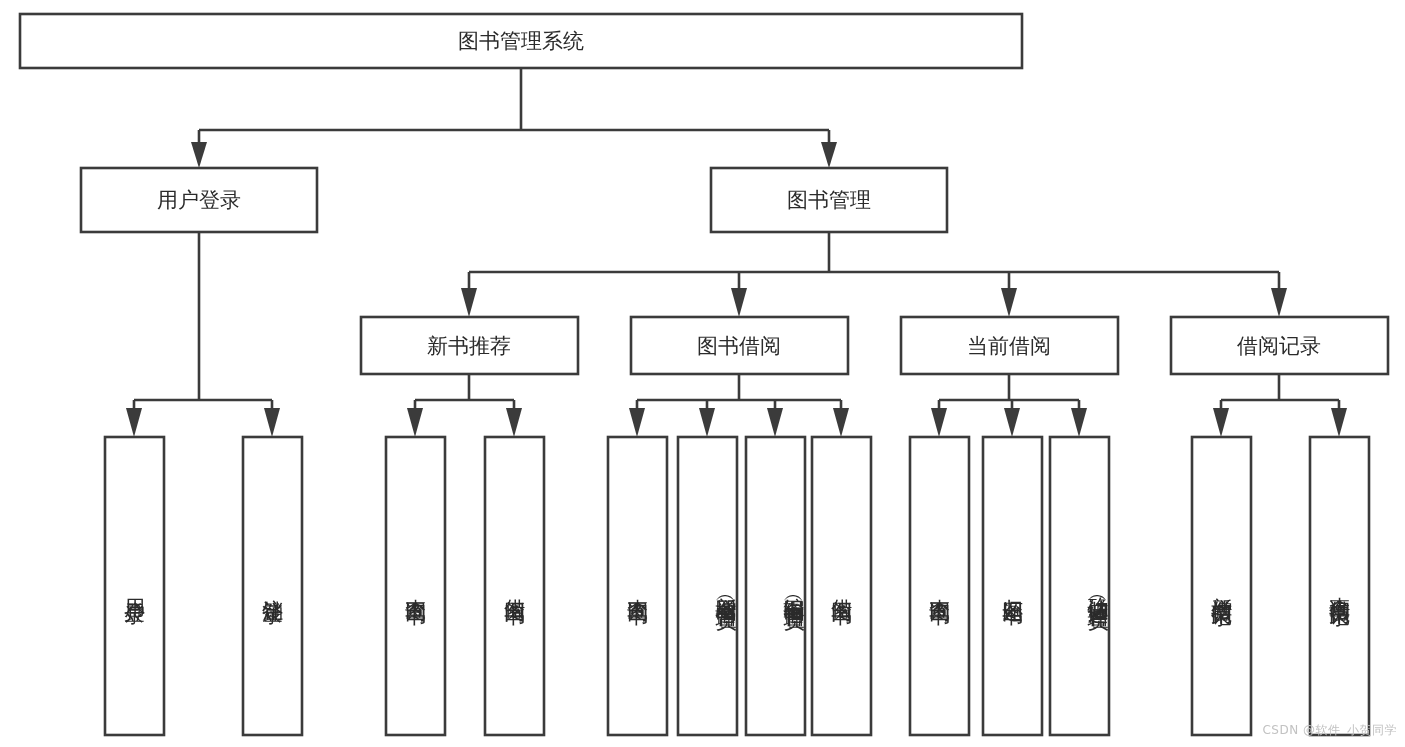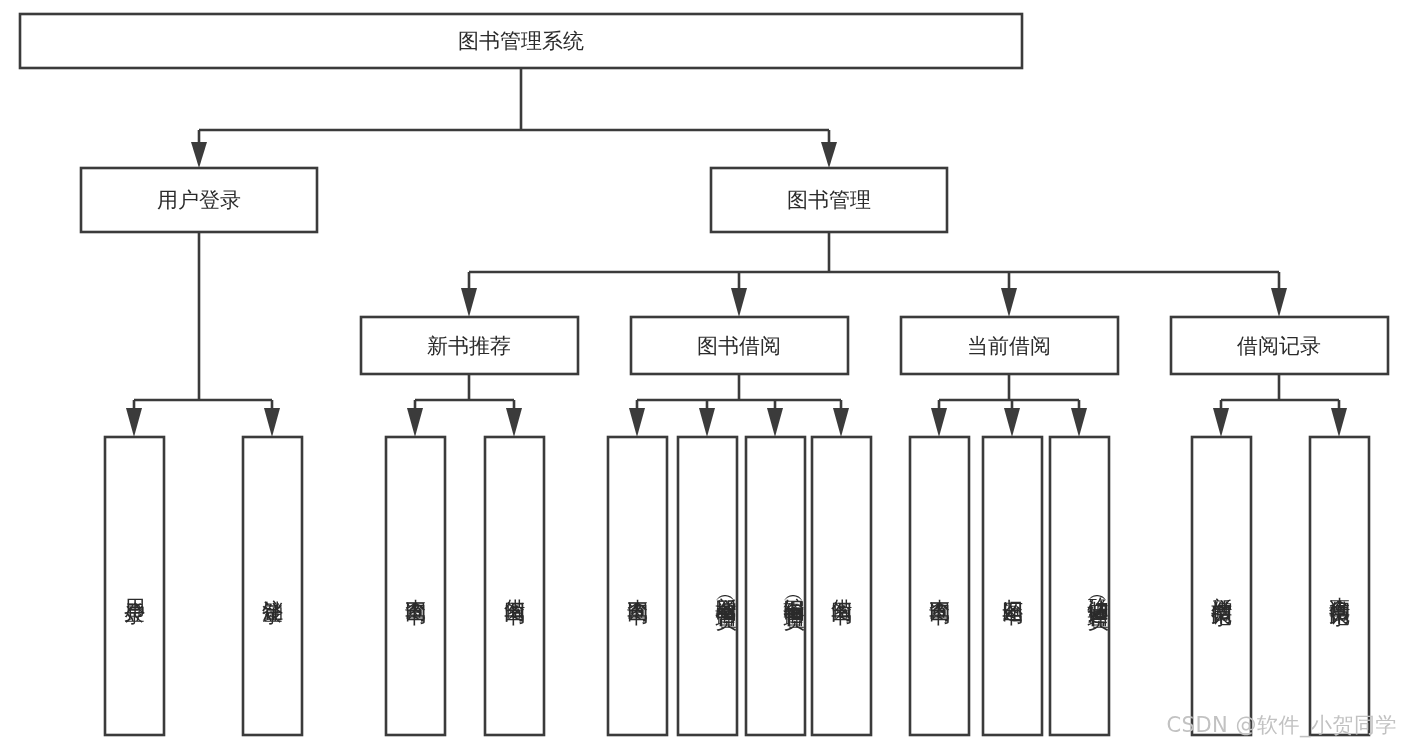--- a/index.html
+++ b/index.html
@@ -63,21 +63,21 @@
     letter-spacing: 2px;
     color: #2b2b2b;
     white-space: nowrap;
     pointer-events: none;
   }
   .watermark {
     position: absolute;
     right: 8px;
     bottom: 8px;
     font-family: "DejaVu Sans", "Liberation Sans", sans-serif;
-    font-size: 21px;
+    font-size: 12px;
     color: #c2c2c2;
     letter-spacing: 0.5px;
     white-space: nowrap;
   }
 </style>
 </head>
 <body>
 
 <div id="diagram-root">
 

